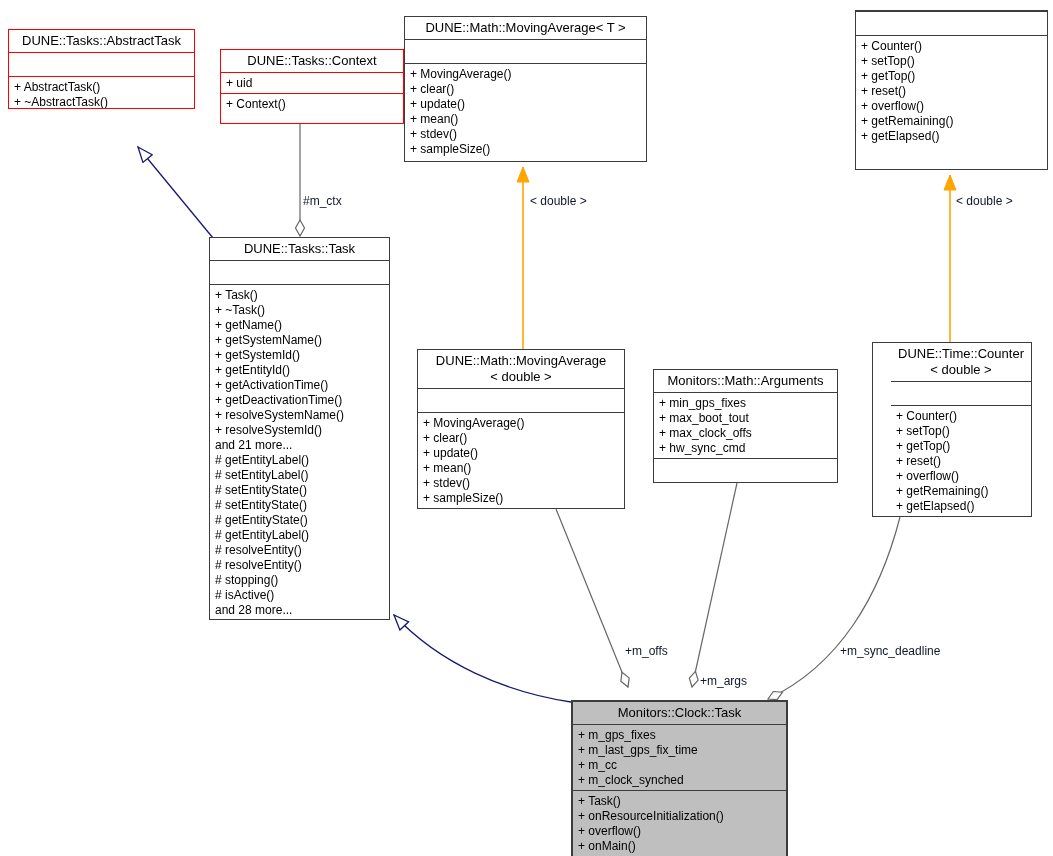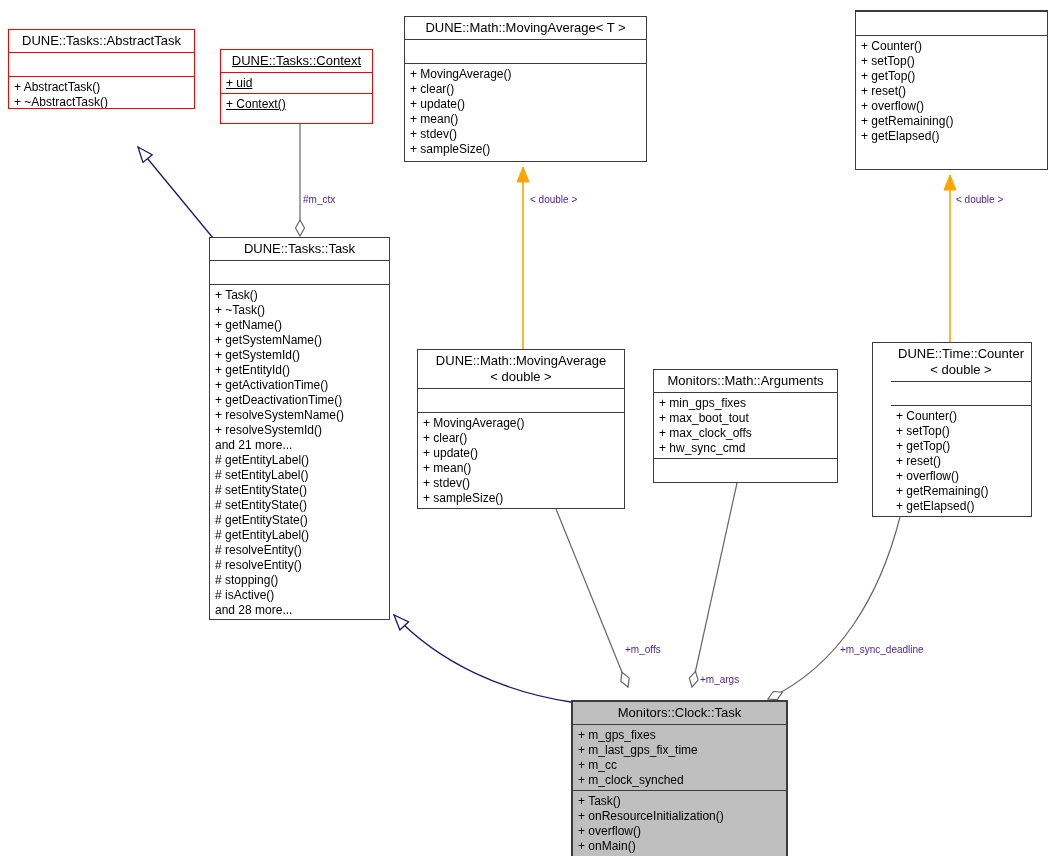--- a/index.html
+++ b/index.html
@@ -23,25 +23,25 @@
   }
   .box .sec.last{flex:1 1 auto;}
   .box .sec.emptysec{height:24px;box-sizing:border-box;}
   .mrow{
     font-size:12px;line-height:15px;padding:0 5px;white-space:nowrap;
   }
   .box.red{border-color:#ff0000;}
   .box.red .sec{border-color:#ff0000;}
   .box.hl{background:#bfbfbf;border-width:2px;}
   .elabel{
-    position:absolute;font-size:10px;white-space:nowrap;color:#4c1d95;
+    position:absolute;font-size:12px;white-space:nowrap;color:#0f172a;
   }
   
   #b-abstract{left:8px;top:29px;width:187px;height:80px;}
-  #b-context{left:220px;top:49px;width:153px;height:75px;text-decoration:underline;}
+  #b-context{left:220px;top:49px;width:184px;height:75px;}
   #b-mat{left:404px;top:16px;width:243px;height:146px;}
   #b-ct{left:855px;top:10px;width:193px;height:160px;}
   #b-task{left:209px;top:237px;width:181px;height:383px;}
   #b-mad{left:417px;top:349px;width:208px;height:160px;}
   #b-args{left:653px;top:369px;width:185px;height:114px;}
   #b-cd{left:872px;top:342px;width:160px;height:175px;padding-left:18px;}
   #b-clock{left:571px;top:688px;width:217px;height:161px;margin-top:12px;}
   #lbl-m-ctx{left:303px;top:194px;}
   #lbl-tpl1{left:530px;top:194px;}
   #lbl-tpl2{left:956px;top:194px;}

